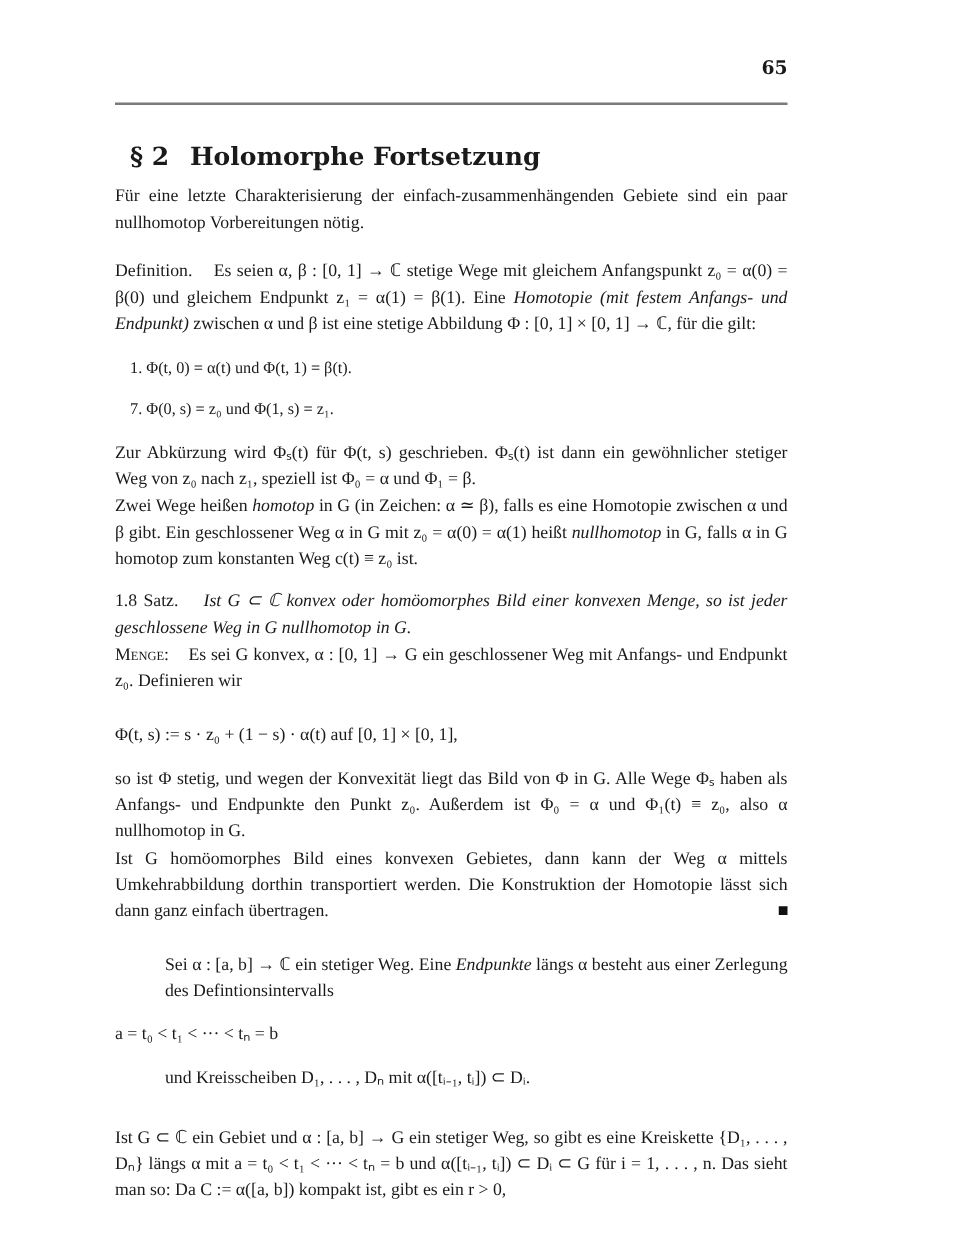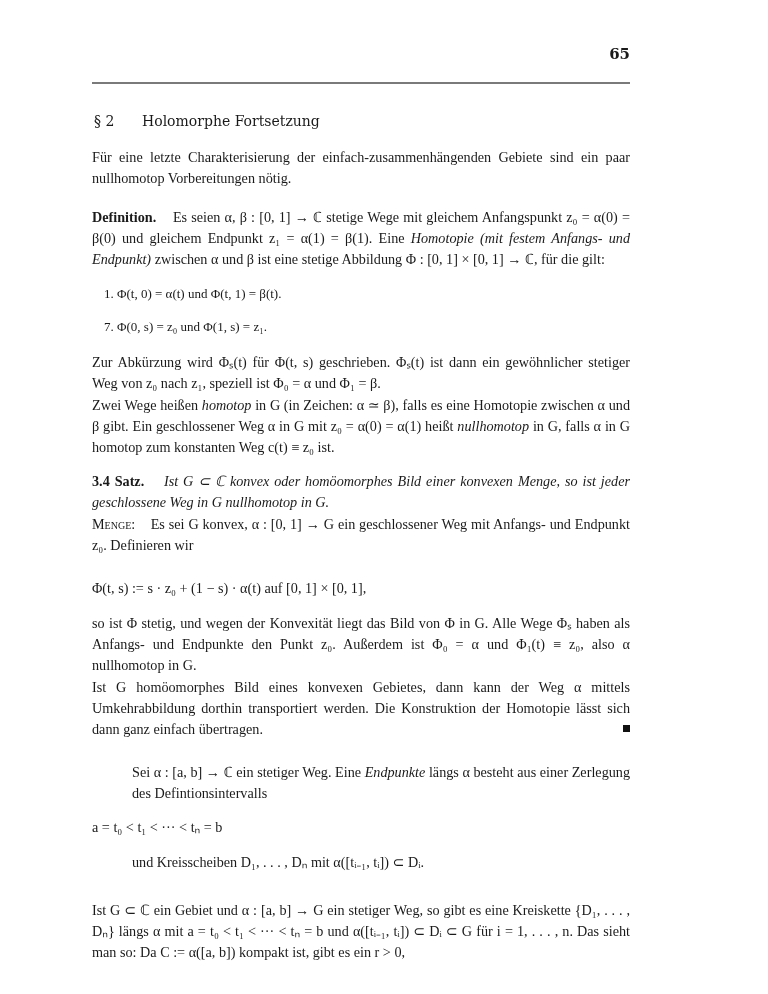--- a/index.html
+++ b/index.html
@@ -1,24 +1,24 @@
 <!DOCTYPE html>
 <html><head>
 <meta charset="utf-8">
 <style>
   html, body { margin:0; padding:0; background:#ffffff; }
   body { width:768px; height:994px; position:relative; overflow:hidden;
          font-family:"DejaVu Serif", "Liberation Serif", serif; color:#1a1a1a; }
   .page { position:absolute; left:92px; top:0; width:538px; }
   .hdr-num { position:absolute; right:0; top:45px; font-weight:bold; font-size:15px; }
   .hdr-rule { position:absolute; left:0; right:0; top:82px; height:2px; background:#7a7a7a; }
-  .sec { position:absolute; top:113px; left:2px; font-weight:normal; font-size:14px; white-space:nowrap; }
+  .sec { position:absolute; top:113px; left:12px; font-weight:bold; font-size:20px; white-space:nowrap; }
   .sec .num { display:inline-block; width:48px; }
   .p { position:absolute; left:0; width:538px; font-size:14.2px; line-height:21px; text-align:justify; font-family:"Liberation Serif", serif; }
-  .b { font-weight:bold; }
+  .b { font-weight:normal; }
   .i { font-style:italic; }
   .sc { font-variant:small-caps; }
   .center { text-align:left; }
   .indent { left:40px; width:498px; }
   .li { position:absolute; left:12px; font-size:13px; font-family:"Liberation Serif", serif; }
   .qed { position:absolute; right:0; width:7px; height:7px; background:#111; }
 </style>
 </head>
 <body>
 
@@ -40,21 +40,21 @@
   <div class="li" style="top:286px">1.  Φ(t, 0) = α(t) und Φ(t, 1) = β(t).</div>
   <div class="li" style="top:319px">7.  Φ(0, s) = z₀ und Φ(1, s) = z₁.</div>
 
   <div class="p" style="top:352px">Zur Abkürzung wird Φₛ(t) für Φ(t, s) geschrieben. Φₛ(t) ist dann ein gewöhnlicher stetiger Weg von z₀ nach z₁, speziell ist Φ₀ = α und Φ₁ = β.</div>
 
   <div class="p" style="top:395px">
     <span>Zwei Wege heißen </span><span class="i">homotop</span><span> in G (in Zeichen: α ≃ β), falls es eine Homotopie zwischen α und β gibt. Ein geschlossener Weg α in G mit z₀ = α(0) = α(1) heißt </span><span class="i">nullhomotop</span><span> in G, falls α in G homotop zum konstanten Weg c(t) ≡ z₀ ist.</span>
   </div>
 
   <div class="p" style="top:471px">
-    <span class="b">3.4 Satz.</span>&nbsp;&nbsp;&nbsp;
+    <span class="b">1.8 Satz.</span>&nbsp;&nbsp;&nbsp;
     <span class="i">Ist G ⊂ ℂ konvex oder homöomorphes Bild einer konvexen Menge, so ist jeder geschlossene Weg in G nullhomotop in G.</span>
   </div>
 
   <div class="p" style="top:514px">
     <span class="sc">Menge:</span>&nbsp;&nbsp;&nbsp;
     <span>Es sei G konvex, α : [0, 1] → G ein geschlossener Weg mit Anfangs- und Endpunkt z₀. Definieren wir</span>
   </div>
 
   <div class="p center" style="top:578px">Φ(t, s) := s · z₀ + (1 − s) · α(t)     auf [0, 1] × [0, 1],</div>
 

